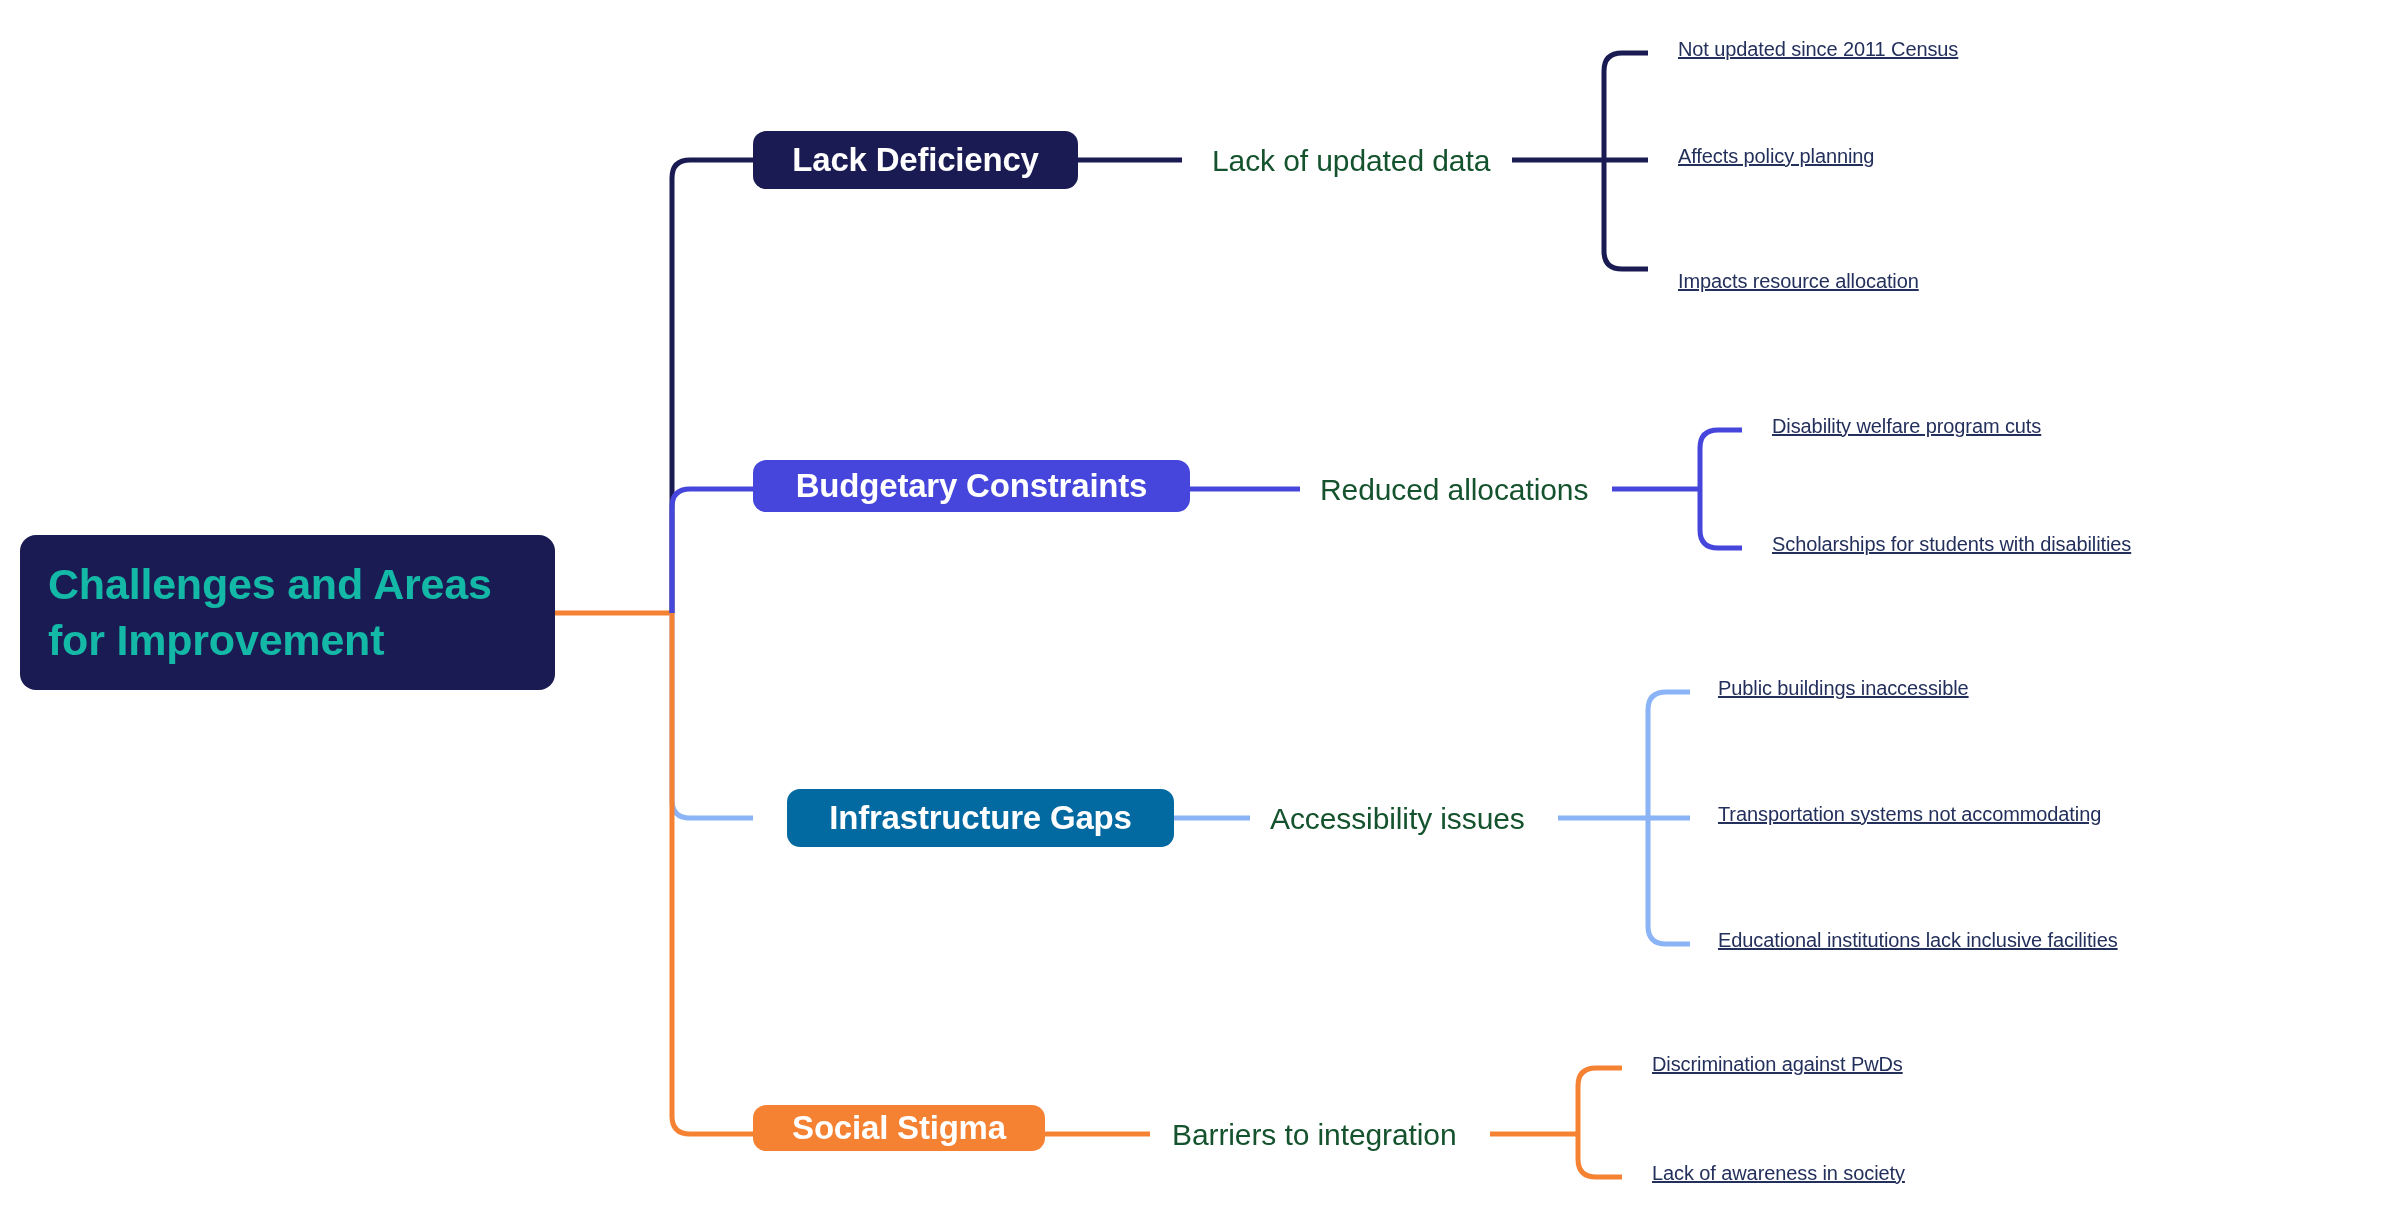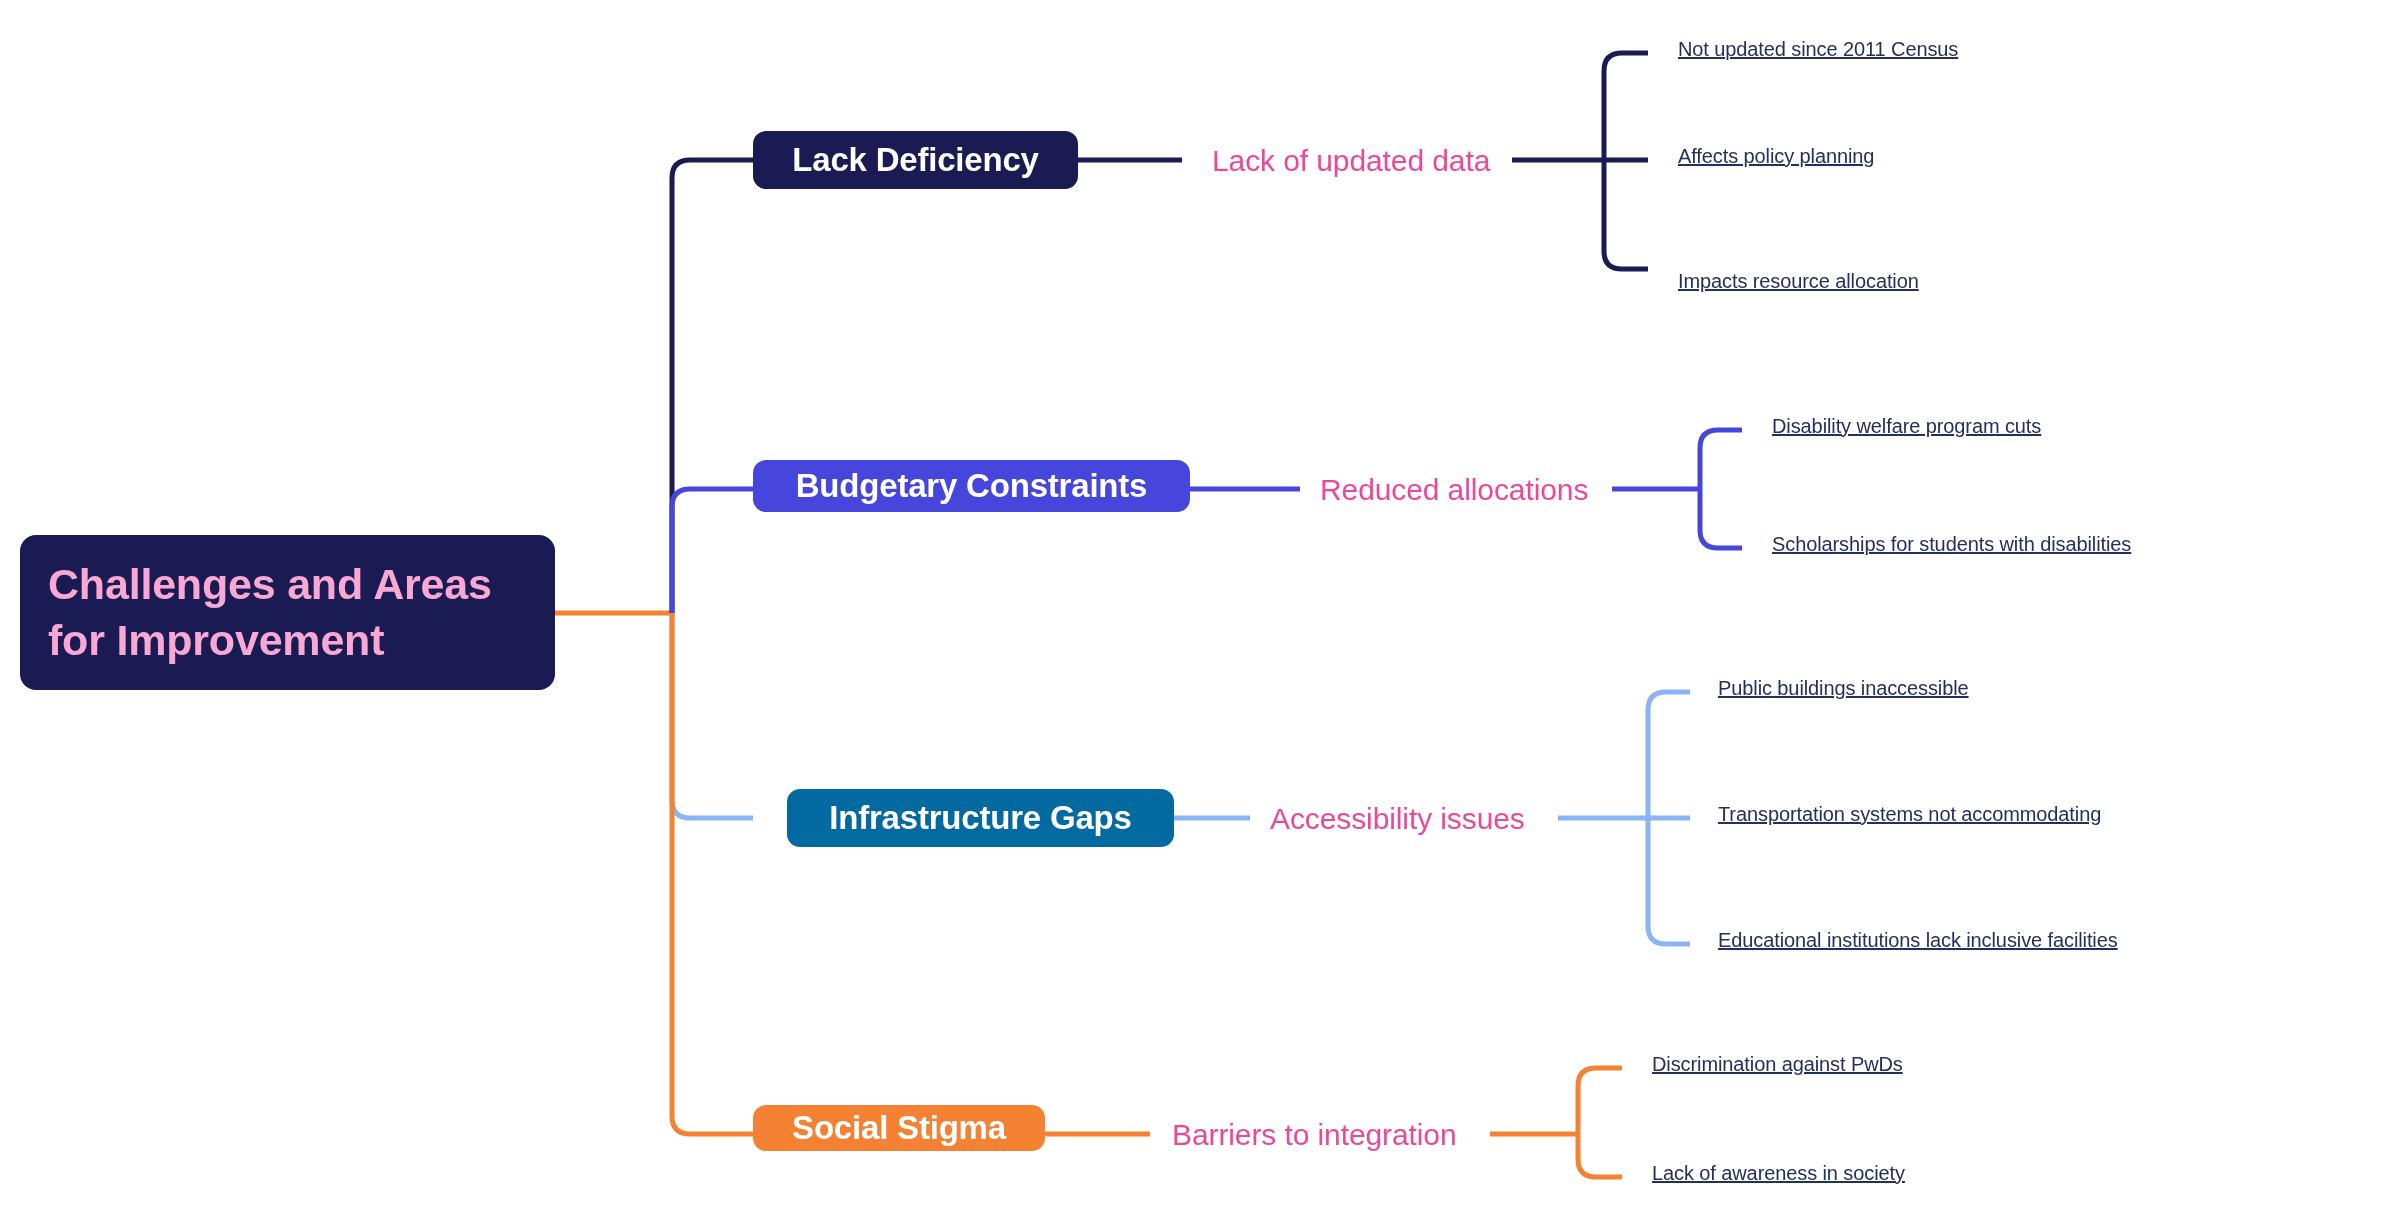--- a/index.html
+++ b/index.html
@@ -23,21 +23,21 @@
     left: 0;
     top: 0;
     width: 2400px;
     height: 1211px;
     pointer-events: none;
   }
   .node-root {
     position: absolute;
     box-sizing: border-box;
     background: #1b1b54;
-    color: #f9a8d4;
+    color: #14b8a6;
     border-radius: 16px;
     font-size: 43px;
     font-weight: bold;
     line-height: 1.30;
     padding: 22px 30px 22px 28px;
     letter-spacing: -0.2px;
     white-space: pre-line;
   }
   .node-branch {
     position: absolute;
@@ -47,21 +47,21 @@
     justify-content: center;
     border-radius: 13px;
     color: #ffffff;
     font-size: 33px;
     font-weight: bold;
     letter-spacing: -0.2px;
     white-space: nowrap;
   }
   .label-sub {
     position: absolute;
-    color: #ec4899;
+    color: #14532d;
     font-size: 30px;
     line-height: 1;
     white-space: nowrap;
     letter-spacing: -0.1px;
   }
   .label-leaf {
     position: absolute;
     color: #24305c;
     font-size: 20px;
     line-height: 1;

